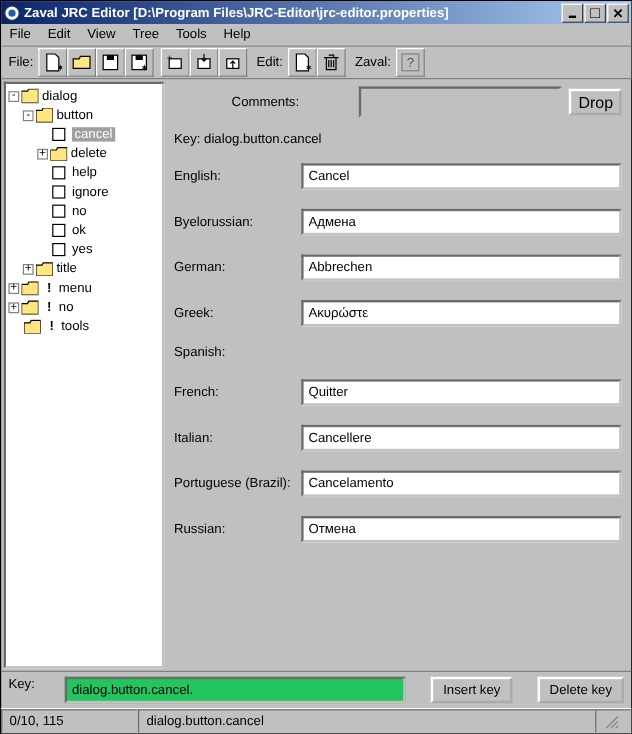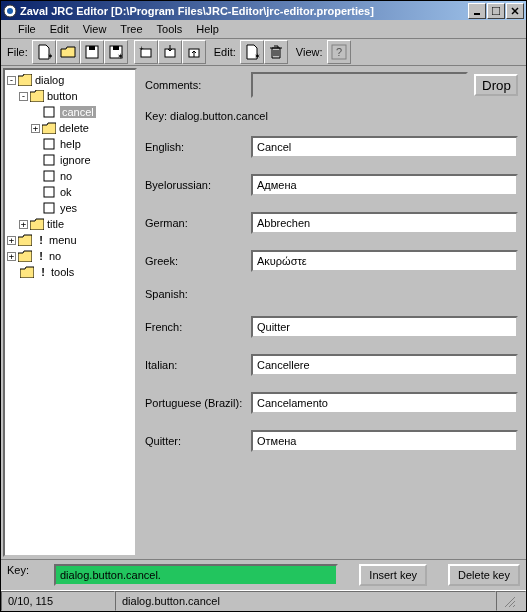--- a/index.html
+++ b/index.html
@@ -1,39 +1,39 @@
 <!DOCTYPE html>
 <html><head>
 <meta charset="utf-8">
 <style>
   html,body{margin:0;padding:0;font-family:Tahoma,Arial,sans-serif;font-size:11px;}
   .window{width:527px;height:612px;background:#c0c0c0;border:1px solid #000;box-sizing:border-box;display:flex;flex-direction:column;}
   .titlebar{height:19px;background:linear-gradient(to right,#0a246a,#a6caf0);display:flex;align-items:center;color:#fff;padding:0 2px;}
   .titletext{font-weight:bold;font-size:11px;margin-left:3px;flex:1;white-space:nowrap;overflow:hidden;}
   .title-icons{display:flex;gap:1px;}
   .winbtn{width:16px;height:14px;background:#c0c0c0;border:1px solid #fff;border-right-color:#404040;border-bottom-color:#404040;display:flex;align-items:center;justify-content:center;font-size:10px;color:#000;font-family:Arial;}
-  .menubar{background:#c0c0c0;height:18px;display:flex;align-items:center;padding:0 10px;border-bottom:1px solid #808080;}
+  .menubar{background:#c0c0c0;height:18px;display:flex;align-items:center;padding:0 0;border-bottom:1px solid #808080;}
   .menu-item{padding:1px 7px;cursor:default;}
   .toolbar{background:#c0c0c0;height:26px;display:flex;align-items:center;padding:0 4px;border-bottom:1px solid #808080;}
   .tb-lbl{margin:0 4px 0 2px;}
   .tb-btn{width:22px;height:22px;border:1px solid #fff;border-right-color:#808080;border-bottom-color:#808080;background:#c0c0c0;margin:0 0px;display:flex;align-items:center;justify-content:center;}
   .tb-btn svg{width:16px;height:16px;}
   .sep{width:6px;}
   .main{flex:1;display:flex;padding:2px;gap:2px;min-height:0;}
   .tree-panel{width:126px;background:#fff;border:2px inset #c0c0c0;overflow:auto;padding:2px;}
   .tree-row{display:flex;align-items:center;height:16px;white-space:nowrap;}
   .exp{width:9px;height:9px;border:1px solid #808080;display:inline-flex;align-items:center;justify-content:center;font-size:9px;line-height:7px;margin-right:2px;font-family:monospace;color:#000;box-sizing:border-box;}
   .noexp{display:inline-block;width:11px;margin-right:2px;}
   .folder{display:inline-block;width:14px;height:12px;margin-right:3px;}
   .lbl{cursor:default;}
   .selected{background:#a0a0a0;color:#fff;padding:0 2px;}
   .ind{display:inline-block;}
   .ex{display:inline-block;width:12px;text-align:center;font-weight:bold;color:#000;margin-right:2px;}
   .right-panel{flex:1;display:flex;flex-direction:column;padding:4px 6px;overflow:auto;}
-  .comment-row{display:flex;align-items:center;gap:6px;margin-bottom:12px;}
+  .comment-row{display:flex;align-items:center;gap:6px;margin-bottom:12px;margin-left:48px;}
   .comment-row .clbl{width:100px;text-align:left;}
   .comment-box{flex:1;height:22px;background:#c0c0c0;border:2px inset #c0c0c0;}
   .drop-btn{width:44px;height:22px;border:2px outset #fff;background:#c0c0c0;}
   .key-line{margin-bottom:14px;}
   .lang-row{display:flex;align-items:center;margin-bottom:16px;}
   .lang-lbl{width:106px;}
   .lang-input{flex:1;height:22px;background:#fff;border:2px inset #c0c0c0;padding:2px 4px;box-sizing:border-box;font-family:inherit;font-size:11px;}
   .bottom{border-top:1px solid #808080;padding:4px 6px;display:flex;align-items:flex-start;gap:21px;}
   .bottom .klbl{width:26px;}
   .key-input{flex:1;height:22px;background:#22c55e;border:2px inset #c0c0c0;padding:2px 4px;box-sizing:border-box;font-family:inherit;font-size:11px;}
@@ -141,21 +141,21 @@
       </div>
     <div class="tb-btn">
         <svg viewBox="0 0 16 16">
           <path d="M4 4h8v10H4z M2 4h12 M6 2h4v2" fill="none" stroke="#000"></path>
           <line x1="6" y1="6" x2="6" y2="12" stroke="#000"></line>
           <line x1="8" y1="6" x2="8" y2="12" stroke="#000"></line>
           <line x1="10" y1="6" x2="10" y2="12" stroke="#000"></line>
         </svg>
       </div>
     <div class="sep"></div>
-    <span class="tb-lbl">View:</span>
+    <span class="tb-lbl">Zaval:</span>
     <div class="tb-btn">
         <svg viewBox="0 0 16 16">
           <rect x="1" y="1" width="14" height="14" fill="#c0c0c0" stroke="#808080"></rect>
           <text x="5" y="12" font-size="11" fill="#555">?</text>
         </svg>
       </div>
   </div>
 
   <div class="main">
     <div class="tree-panel">
@@ -291,21 +291,21 @@
         </div>
       <div class="lang-row">
           <span class="lang-lbl">Italian:</span>
           <input class="lang-input" value="Cancellere" style="">
         </div>
       <div class="lang-row">
           <span class="lang-lbl">Portuguese (Brazil):</span>
           <input class="lang-input" value="Cancelamento" style="">
         </div>
       <div class="lang-row">
-          <span class="lang-lbl">Quitter:</span>
+          <span class="lang-lbl">Russian:</span>
           <input class="lang-input" value="Отмена" style="">
         </div>
     </div>
   </div>
 
   <div class="bottom">
     <span class="klbl">Key:</span>
     <input class="key-input" value="dialog.button.cancel." style="">
     <button class="bbtn">Insert key</button>
     <button class="bbtn">Delete key</button>

